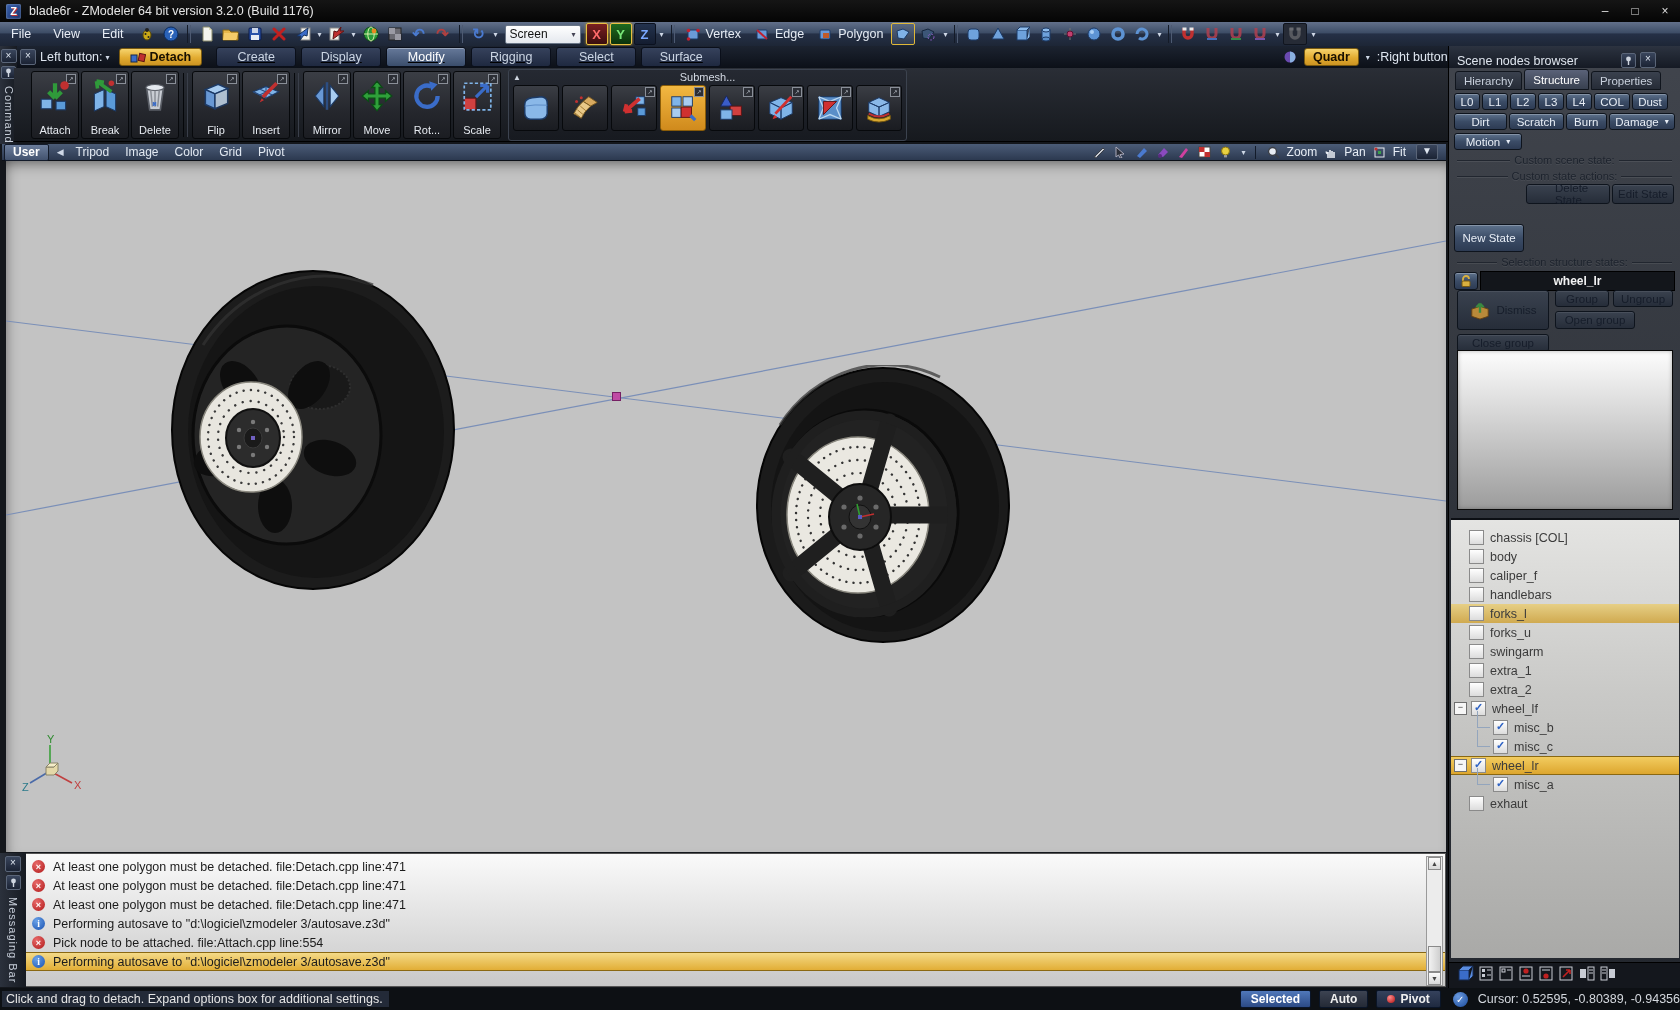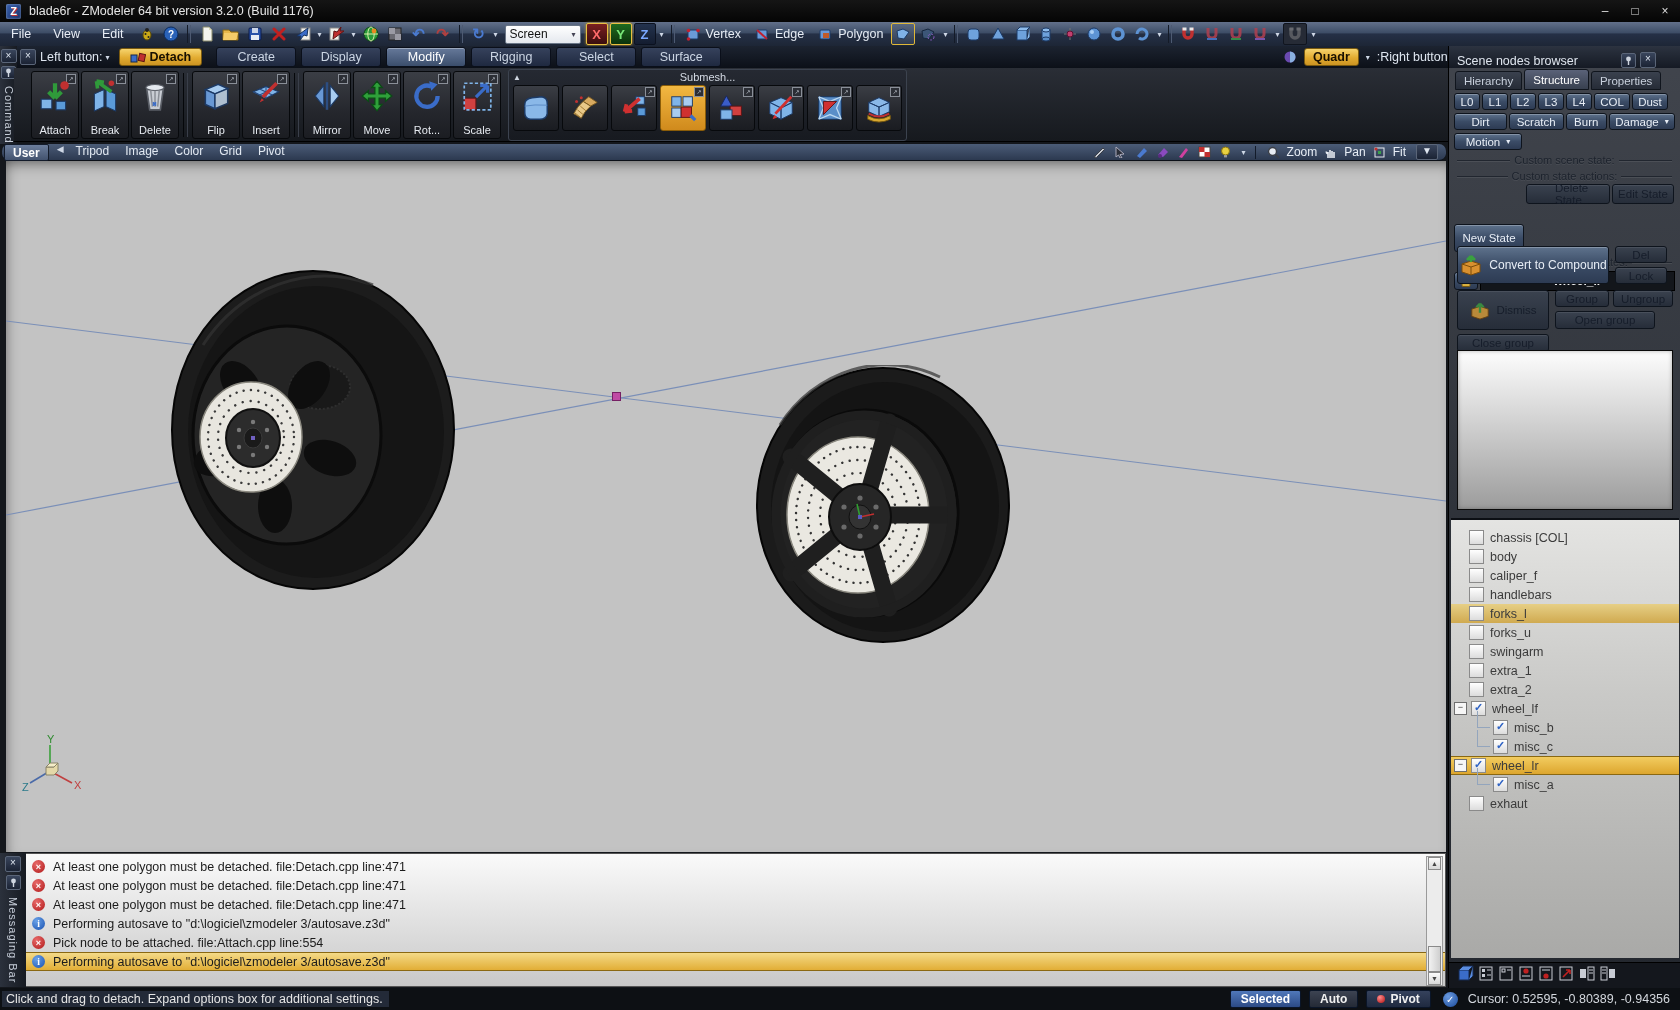--- a/index.html
+++ b/index.html
@@ -26,21 +26,21 @@
   .ax-y{color:#7ae87a;background:linear-gradient(#1f6a1f,#0c330c);}
   .ax-z{color:#7aa8ff;background:linear-gradient(#23324d,#141d30);}
   .modebtn{display:flex;align-items:center;gap:4px;color:#e6ecf4;font-size:12.5px;padding:0 7px;height:20px;}
   .selbox{border:1px solid #e0b838;border-radius:2px;background:linear-gradient(#5a6880,#2e3a50);}
 
   
   .row2{position:absolute;left:0;top:46px;width:1680px;height:22px;background:linear-gradient(#1c2330,#0c1018);display:flex;align-items:center;}
   .xbtn{width:14px;height:14px;border:1px solid #5a6activ578;border:1px solid #5a6578;border-radius:2px;background:linear-gradient(#39455c,#1b2334);color:#dfe6f0;font-size:10px;line-height:12px;text-align:center;margin:0 4px;}
   .lbl{color:#dfe6f0;font-size:12.5px;}
   .goldbtn{background:linear-gradient(#f6d46e,#e2ab30 55%,#cc9422);border:1px solid #7a5a10;border-radius:3px;color:#181000;font-size:12.5px;font-weight:bold;padding:1px 10px;display:flex;align-items:flex-end;gap:4px;}
-  .tabs{display:flex;gap:5px;margin-left:14px;}
+  .tabs{display:flex;gap:5px;margin-left:14px;text-decoration:underline;}
   .tab{height:18px;min-width:58px;padding:0 10px;border-radius:3px;background:linear-gradient(#36425c,#1f2940);border:1px solid #0a0f1a;color:#ccd6e4;font-size:12.5px;display:flex;align-items:center;justify-content:center;}
   .tab.active{background:linear-gradient(#66799a,#3b4e6c);color:#ffffff;box-shadow:inset 0 1px rgba(255,255,255,.35);}
 
   
   .ribbon{position:absolute;left:14px;top:68px;width:1434px;height:74px;background:linear-gradient(#2a2e36,#16191e);border-bottom:1px solid #000;display:flex;align-items:center;padding-left:16px;box-sizing:border-box;}
   .rbtn{width:48px;height:68px;margin:0 1px;background:linear-gradient(#3b3e45,#25272d 60%,#1b1d22);border:1px solid #07090c;border-radius:3px;position:relative;display:flex;flex-direction:column;align-items:center;justify-content:flex-end;padding-bottom:2px;box-sizing:border-box;}
   .rbtn svg{position:absolute;top:7px;}
   .rlabel{color:#e6eaf0;font-size:11px;}
   .rexp{position:absolute;top:2px;right:2px;width:8px;height:8px;border:1px solid #8a8f98;background:#2b2e35;color:#c8cdd6;font-size:6px;line-height:8px;text-align:center;}
   .rsep{width:3px;height:64px;margin:0 3px;border-left:1px solid #05070a;border-right:1px solid #3a3f4a;}
@@ -52,21 +52,21 @@
   .sbtn{width:44px;height:44px;background:linear-gradient(#3b3e45,#24262c 60%,#1a1c21);border:1px solid #07090c;border-radius:3px;display:flex;align-items:center;justify-content:center;position:relative;}
   .sbtn.sel{background:linear-gradient(#f2b842,#d08a1c);border:1px solid #8a5c08;}
   .sbtn .rexp{top:1px;right:1px;}
 
   
   .vstrip{position:absolute;background:linear-gradient(90deg,#2b313c,#171b22);display:flex;flex-direction:column;align-items:center;gap:3px;padding-top:3px;box-sizing:border-box;}
   .vtext{writing-mode:vertical-rl;color:#c6cdd8;font-size:11px;letter-spacing:1px;margin-top:4px;}
   .pinbtn{width:13px;height:13px;border:1px solid #5a6578;border-radius:2px;background:linear-gradient(#39455c,#1b2334);display:flex;align-items:center;justify-content:center;}
 
   
-  .vpheader{position:absolute;left:2px;top:144px;width:1444px;height:17px;background:linear-gradient(#4b5c77,#2c3950);display:flex;align-items:flex-start;border-bottom:1px solid #0c1018;box-sizing:border-box;border-radius:7px;}
+  .vpheader{position:absolute;left:2px;top:144px;width:1444px;height:17px;background:linear-gradient(#4b5c77,#2c3950);display:flex;align-items:center;border-bottom:1px solid #0c1018;box-sizing:border-box;}
   .viewbtn{height:15px;padding:0 8px;margin-left:2px;background:linear-gradient(#6c7e9c,#42526e);border:1px solid #131b2a;border-radius:2px;color:#fff;font-weight:bold;font-size:12px;display:flex;align-items:center;}
   .vpmenu{display:flex;gap:16px;margin-left:12px;color:#e2e9f2;font-size:12px;}
   .vpnav{margin-left:auto;display:flex;align-items:center;gap:6px;color:#e8eef6;font-size:12px;padding-right:4px;}
   .vpico{width:15px;height:13px;display:flex;align-items:center;justify-content:center;}
   .canvas{position:absolute;left:6px;top:161px;width:1440px;height:691px;background:#c3c3c3;box-shadow:inset 0 10px 14px -8px rgba(0,0,0,.5),inset 10px 0 14px -10px rgba(0,0,0,.35);overflow:hidden;}
   .pivot{position:absolute;left:606px;top:231px;width:7px;height:7px;background:#c04aa4;border:1px solid #762064;}
 
   
   .msgbar{position:absolute;left:26px;top:853px;width:1420px;height:134px;background:linear-gradient(#fafafa,#c8c8c8);border:1px solid #555;border-left:none;box-sizing:border-box;padding-top:3px;}
   .msgrow{height:19px;display:flex;align-items:center;gap:8px;padding-left:6px;font-size:12.5px;color:#1b1b1b;}
@@ -794,48 +794,34 @@
       </div>
     <div class="prow" style="align-items:center;">
       <span class="btn3d" style="width:24px;height:18px;">
           <svg width="12" height="12">
             <path d="M3 6 V4 a3 3 0 0 1 6 0" fill="none" stroke="#d8b040" stroke-width="1.8"></path>
             <rect x="2" y="6" width="8" height="5.5" rx="1" fill="#d8b040" stroke="#7a5a10"></rect>
           </svg>
         </span>
       <span class="selname">wheel_lr</span>
     </div>
-    <div style="position:absolute;left:8px;top:200px;display:flex;gap:6px;">
-      <span class="btn3d" style="width:152px;height:38px;gap:6px;font-size:12px;">
-        <svg width="24" height="22" viewBox="0 0 24 22">
-            <path d="M3 10 L12 7 L21 10 L21 18 L12 21 L3 18 z" fill="#d89030" stroke="#7a4c0c"></path>
-            <path d="M3 10 L12 13 L21 10 M12 13 V21" stroke="#7a4c0c" fill="none"></path>
-            <path d="M12 8 V2 M12 2 l-4 4 M12 2 l4 4" stroke="#3aa040" stroke-width="2.6" fill="none"></path>
-          </svg>
-        <span>Convert to Compound</span>
-      </span>
-      <span style="display:flex;flex-direction:column;gap:4px;">
-        <span class="btn3d dis" style="width:52px;height:17px;">Del</span>
-        <span class="btn3d dis" style="width:52px;height:17px;">Lock</span>
-      </span>
-    </div>
     <div style="position:absolute;left:8px;top:244px;display:flex;gap:6px;">
       <span class="btn3d dis" style="width:92px;height:40px;gap:5px;">
         <svg width="22" height="20" viewBox="0 0 24 22">
             <path d="M3 10 L12 7 L21 10 L21 18 L12 21 L3 18 z" fill="#b8893a" stroke="#6a4210"></path>
             <path d="M12 14 V4 M12 4 l-4 4 M12 4 l4 4" stroke="#3a8a40" stroke-width="2.6" fill="none"></path>
           </svg>
         <span>Dismiss</span>
       </span>
       <span style="display:flex;flex-direction:column;gap:4px;">
         <span style="display:flex;gap:4px;">
           <span class="btn3d dis" style="width:54px;height:17px;">Group</span>
           <span class="btn3d dis" style="width:60px;height:17px;">Ungroup</span>
         </span>
-        <span class="btn3d dis" style="width:100px;height:18px;">Open group</span>
+        <span class="btn3d dis" style="width:80px;height:18px;">Open group</span>
       </span>
     </div>
     <div style="position:absolute;left:8px;top:288px;">
       <span class="btn3d dis" style="width:92px;height:18px;">Close group</span>
     </div>
     <div class="preview"></div>
 
     <div class="nodelist">
       <div class="nrow">
           <span class="cb"></span>
@@ -942,21 +928,21 @@
       <span><svg width="16" height="15">
             <rect x="1" y="1" width="6" height="13" fill="none" stroke="#c8ccd4"></rect>
             <path d="M2 4 h4 M2 7 h4" stroke="#c8ccd4"></path>
             <rect x="9" y="3" width="6" height="9" fill="#c8ccd4"></rect>
           </svg></span>
     </div>
   </div>
 
   <div class="statusbar">
     <span class="hintpatch">Click and drag to detach. Expand options box for additional settings.</span>
-    <span style="margin-left:auto;display:flex;align-items:center;padding-right:10px;justify-content:space-between;">
+    <span style="margin-left:auto;display:flex;align-items:center;justify-content:space-between;">
       <span class="stbtn st-selected">Selected</span>
       <span class="stbtn st-auto">Auto</span>
       <span class="stbtn st-pivot">
           <span class="reddot"></span>
           <span>Pivot</span>
         </span>
       <span class="chkcirc">✓</span>
       <span style="margin-left:10px;color:#d4d8de;">Cursor: 0.52595, -0.80389, -0.94356</span>
     </span>
   </div>

